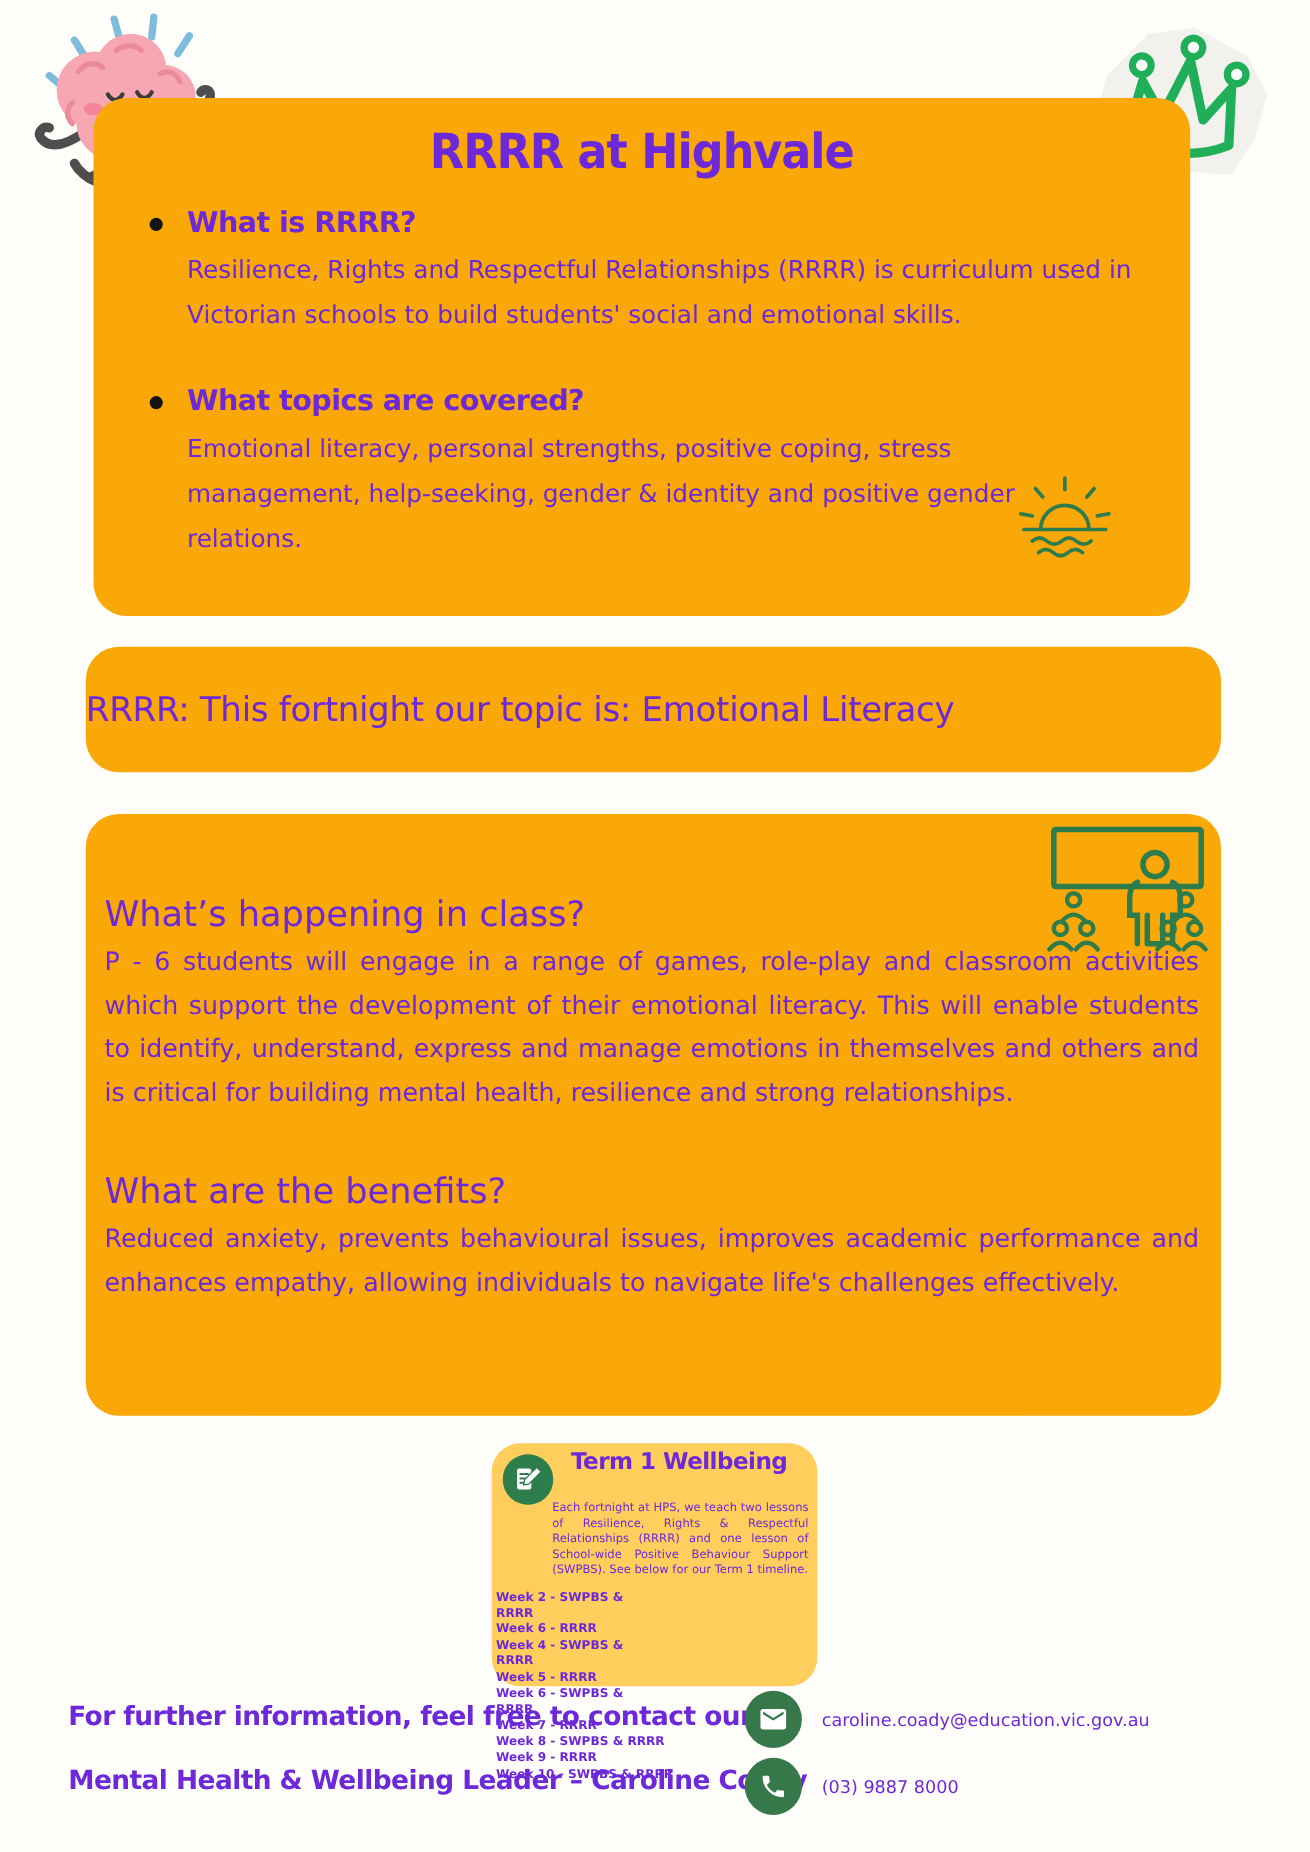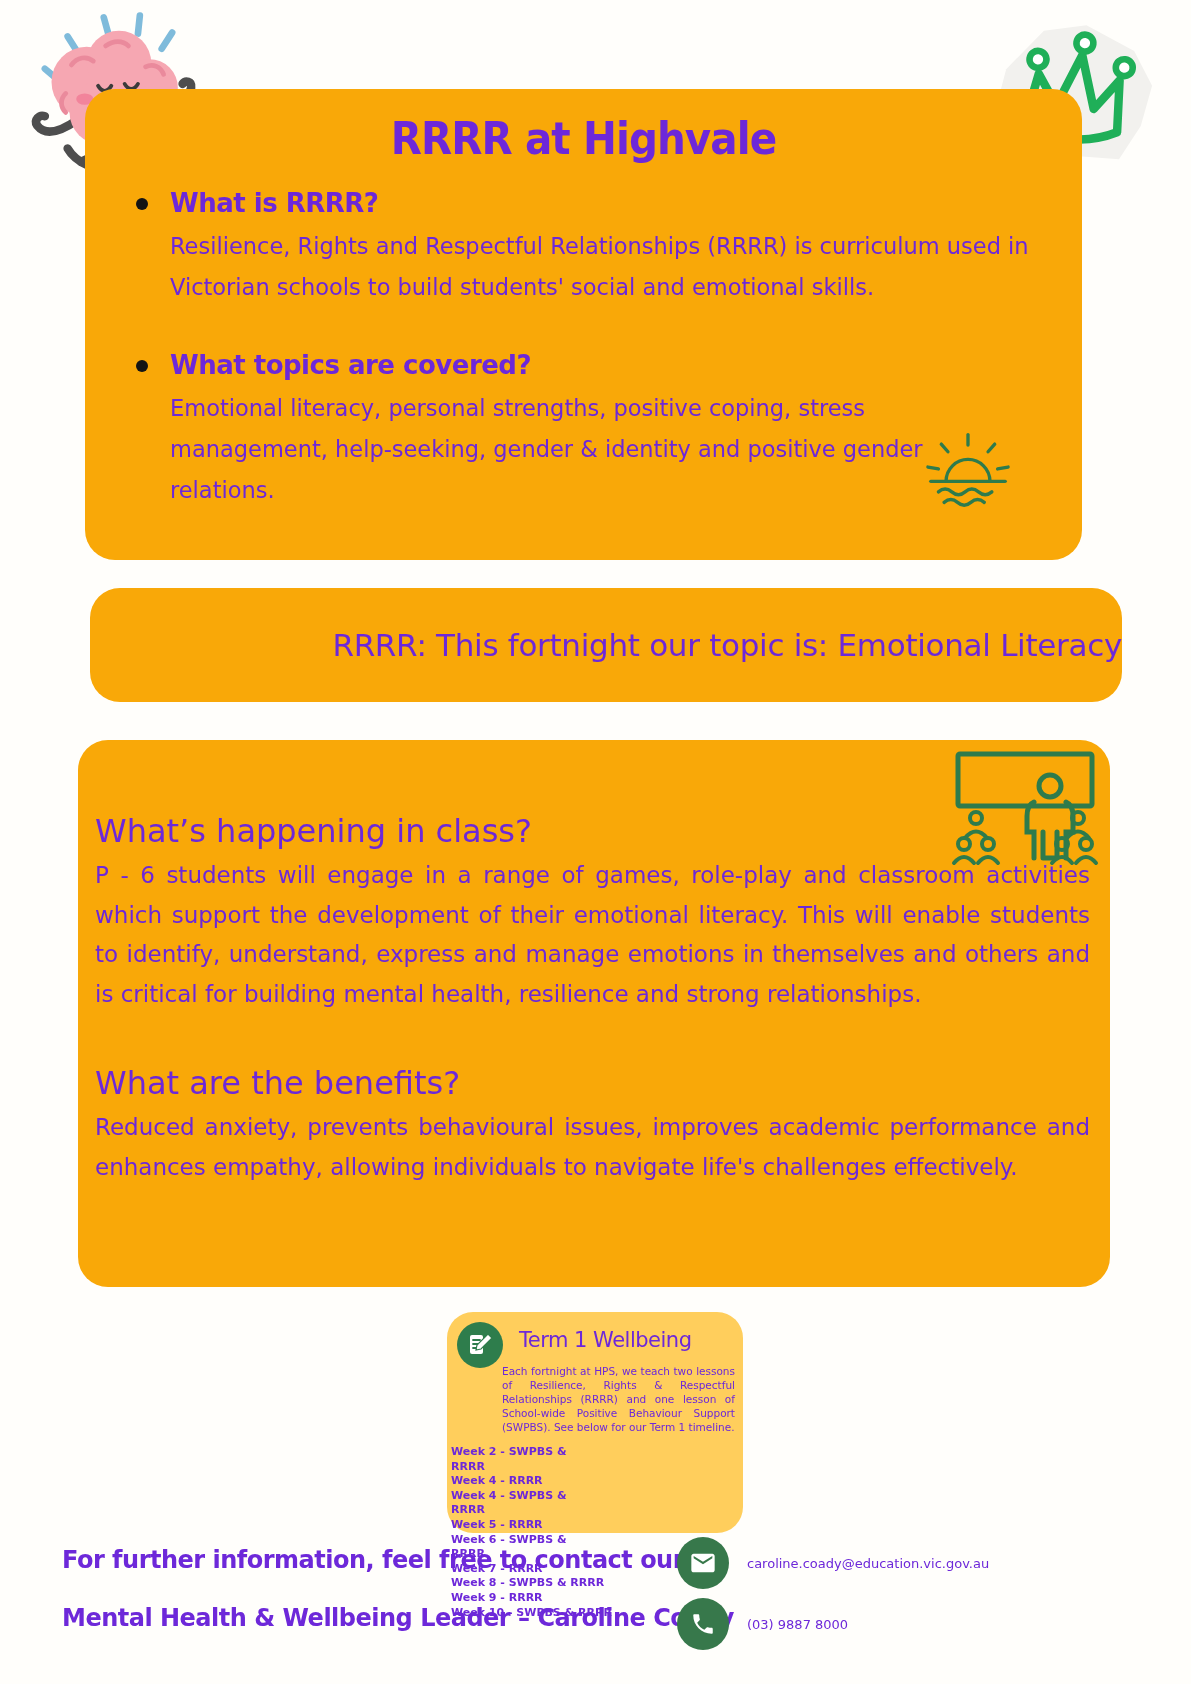--- a/index.html
+++ b/index.html
@@ -11,47 +11,47 @@
          transform:scaleX(.92);}
   .bullets{padding:0 52px 0 55px;}
   .bullet-item{position:relative;padding-left:30px;}
   .bullet-item::before{content:'';position:absolute;left:-4px;top:10px;width:12px;height:12px;
          border-radius:50%;background:#141414;}
   .bi1{margin-top:24px;}
   .bi2{margin-top:42px;}
   .b-head{font-size:26px;font-weight:700;letter-spacing:-.5px;}
   .b-body{margin-top:8px;font-size:22.5px;line-height:41px;max-width:905px;}
   .sun{position:absolute;left:925px;top:426px;}
-  .box2{left:90px;top:588px;width:1032px;height:114px;display:flex;align-items:center;justify-content:flex-end;}
+  .box2{left:78px;top:588px;width:1032px;height:114px;display:flex;align-items:center;justify-content:flex-start;}
   .banner-text{font-size:31px;font-weight:500;letter-spacing:-.3px;}
   .box3{left:78px;top:740px;width:1032px;height:547px;box-sizing:border-box;padding:18px 20px 0 17px;}
   .box3-title{text-align:center;font-size:29px;font-weight:800;letter-spacing:-.5px;margin-top:2px;}
   .class-icon{position:absolute;left:872px;top:8px;}
   .sec-head{font-size:32px;font-weight:500;margin-top:50px;}
   .sec-head.first{margin-top:54px;}
   .sec-body{font-size:23px;line-height:39.5px;text-align:justify;margin-top:6px;}
   .termbox{position:absolute;left:447px;top:1312px;width:296px;height:221px;background:#ffce5c;
            border-radius:26px;box-sizing:border-box;}
   .term-circle{position:absolute;left:10px;top:10px;width:46px;height:46px;border-radius:50%;
            background:#2e7d4c;display:flex;align-items:center;justify-content:center;}
-  .term-title{position:absolute;left:72px;top:16px;font-size:21px;font-weight:400;letter-spacing:-.5px;}
+  .term-title{position:absolute;left:72px;top:4px;font-size:21px;font-weight:700;letter-spacing:-.5px;}
   .term-body{position:absolute;left:55px;top:52px;width:233px;font-size:10.5px;line-height:14px;
            text-align:justify;font-weight:500;}
   .weeks{position:absolute;top:133px;left:4px;right:4px;display:flex;flex-direction:column;}
   .wcol{font-size:11px;font-weight:600;line-height:14.6px;}
   .wcol.left{width:152px;}
   .footer-line{position:absolute;left:62px;font-size:24px;font-weight:800;letter-spacing:-.5px;}
   .fl1{top:1546px;}
   .fl2{top:1604px;}
   .contact-row{position:absolute;left:677px;display:flex;align-items:center;}
   .cr1{top:1537px;}
   .cr2{top:1598px;}
   .ccircle{width:52px;height:52px;border-radius:50%;background:#37784b;display:flex;
            align-items:center;justify-content:center;flex:0 0 auto;}
-  .ctext{margin-left:18px;font-size:13px;font-weight:500;white-space:nowrap;}
+  .ctext{margin-left:18px;font-size:16px;font-weight:500;white-space:nowrap;}
   .brain{position:absolute;left:18px;top:6px;}
   .crown{position:absolute;left:985px;top:20px;transform:rotate(8deg);}
 </style>
 </head>
 <body>
 
 <div class="page">
 
   <div class="brain">
     <svg width="200" height="190" viewBox="0 0 210 200">
@@ -180,21 +180,21 @@
         <rect x="3" y="3" width="13" height="19" rx="2" fill="#ffffff"></rect>
         <path d="M6 8 h7 M6 12 h7 M6 16 h5" stroke="#2e7d4c" stroke-width="1.8" stroke-linecap="round"></path>
         <path d="M21 2 L25 6 L14 17 L9 18 L10 13 Z" fill="#ffffff" stroke="#2e7d4c" stroke-width="1.2"></path>
       </svg>
     </div>
     <div class="term-title">Term 1 Wellbeing</div>
     <div class="term-body">Each fortnight at HPS, we teach two lessons of Resilience, Rights &amp; Respectful Relationships (RRRR) and one lesson of School-wide Positive Behaviour Support (SWPBS). See below for our Term 1 timeline.</div>
     <div class="weeks">
       <div class="wcol left">
         <div>Week 2 - SWPBS &amp; RRRR</div>
-        <div>Week 4 - RRRR</div>
+        <div>Week 6 - RRRR</div>
         <div>Week 4 - SWPBS &amp; RRRR</div>
         <div>Week 5 - RRRR</div>
         <div>Week 6 - SWPBS &amp; RRRR</div>
       </div>
       <div class="wcol right">
         <div>Week 7 - RRRR</div>
         <div>Week 8 - SWPBS &amp; RRRR</div>
         <div>Week 9 - RRRR</div>
         <div>Week 10 - SWPBS &amp; RRRR</div>
       </div>

